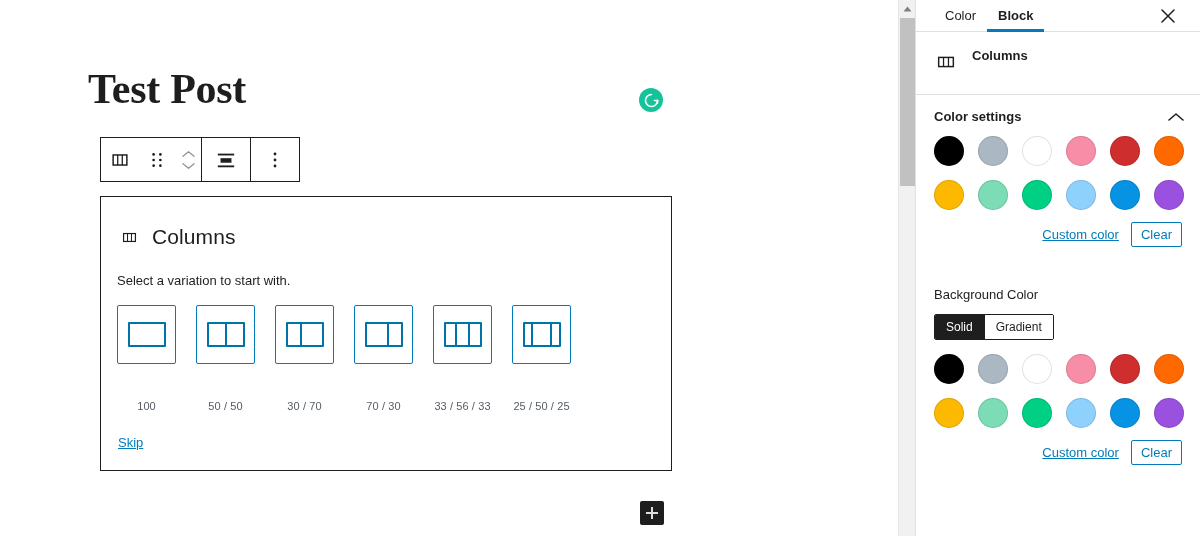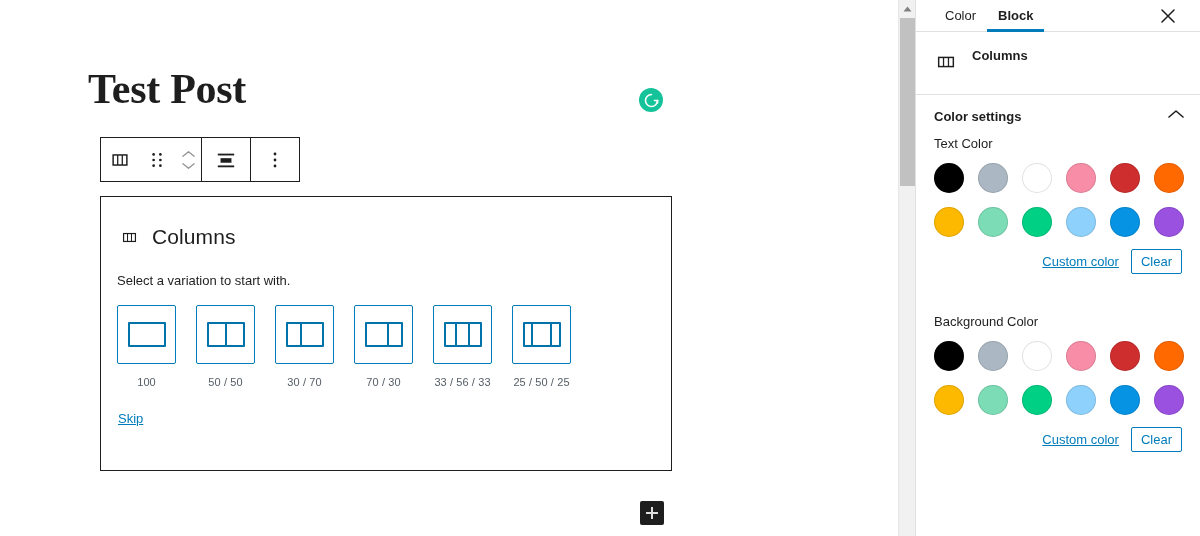--- a/index.html
+++ b/index.html
@@ -73,21 +73,21 @@
   }
 
   .variations {
     display: flex; gap: 20px;
     padding: 16px 0 0 16px;
   }
   .variation {
     width: 59px;
     display: flex; flex-direction: column; align-items: center;
     cursor: pointer;
-    background: none; border: none; padding: 1px;
+    background: none; border: none; padding: 1px; gap: 24px;
   }
   .var-box {
     width: 59px; height: 59px;
     border: 1px solid #007cba;
     border-radius: 2px;
     display: flex; align-items: center; justify-content: center;
     background: #fff;
   }
   .var-inner {
     display: flex;
@@ -179,21 +179,21 @@
   .block-card {
     display: flex; gap: 14px;
     padding: 16px 18px 20px 18px;
     border-bottom: 1px solid #e0e0e0;
   }
   .block-card-icon { width: 24px; height: 24px; flex: none; display: flex; align-items: center; justify-content: center; color: #1e1e1e; margin-top: 2px; }
   .block-card-title { font-size: 13px; font-weight: 600; color: #1e1e1e; margin-bottom: 4px; }
   .block-card-desc { font-size: 13px; line-height: 1.5; color: #555d66; }
 
   .panel-header {
-    display: flex; justify-content: space-between;
+    display: flex; align-items: center; justify-content: space-between;
     padding: 14px 16px 12px 18px;
     cursor: pointer; background: none; border: none; width: 100%;
     font-family: inherit;
   }
   .panel-title { font-size: 13px; font-weight: 600; color: #1e1e1e; }
   .panel-chevron { color: #1e1e1e; display: flex; }
 
   .color-group { padding: 0 18px; }
   .color-group-label {
     font-size: 13px; color: #1e1e1e;
@@ -430,21 +430,20 @@
     <button class="panel-header">
       <span class="panel-title">Color settings</span>
       <span class="panel-chevron">
         <svg width="16" height="10" viewBox="0 0 16 10" aria-hidden="true">
           <path d="M1 8 8 2 15 8" fill="none" stroke="#1e1e1e" stroke-width="1.6" stroke-linecap="round" stroke-linejoin="round"></path>
         </svg>
       </span>
     </button>
 
     <div class="color-group">
-      <div class="color-group-label">Text Color</div>
       <div class="swatches">
           <button class="swatch" title="#000000" style="background: rgb(0, 0, 0);"></button>
           <button class="swatch" title="#abb8c3" style="background: rgb(171, 184, 195);"></button>
           <button class="swatch" title="#ffffff" style="background: rgb(255, 255, 255);"></button>
           <button class="swatch" title="#f78da7" style="background: rgb(247, 141, 167);"></button>
           <button class="swatch" title="#cf2e2e" style="background: rgb(207, 46, 46);"></button>
           <button class="swatch" title="#ff6900" style="background: rgb(255, 105, 0);"></button>
           <button class="swatch" title="#fcb900" style="background: rgb(252, 185, 0);"></button>
           <button class="swatch" title="#7bdcb5" style="background: rgb(123, 220, 181);"></button>
           <button class="swatch" title="#00d084" style="background: rgb(0, 208, 132);"></button>
@@ -453,20 +452,24 @@
           <button class="swatch" title="#9b51e0" style="background: rgb(155, 81, 224);"></button>
         </div>
       <div class="color-actions">
         <button class="custom-color-link">Custom color</button>
         <button class="clear-btn">Clear</button>
       </div>
     </div>
 
     <div class="color-group bg-group">
       <div class="color-group-label">Background Color</div>
+      <div class="seg-toggle">
+        <button class="seg-btn active">Solid</button>
+        <button class="seg-btn">Gradient</button>
+      </div>
       <div class="swatches">
           <button class="swatch" title="#000000" style="background: rgb(0, 0, 0);"></button>
           <button class="swatch" title="#abb8c3" style="background: rgb(171, 184, 195);"></button>
           <button class="swatch" title="#ffffff" style="background: rgb(255, 255, 255);"></button>
           <button class="swatch" title="#f78da7" style="background: rgb(247, 141, 167);"></button>
           <button class="swatch" title="#cf2e2e" style="background: rgb(207, 46, 46);"></button>
           <button class="swatch" title="#ff6900" style="background: rgb(255, 105, 0);"></button>
           <button class="swatch" title="#fcb900" style="background: rgb(252, 185, 0);"></button>
           <button class="swatch" title="#7bdcb5" style="background: rgb(123, 220, 181);"></button>
           <button class="swatch" title="#00d084" style="background: rgb(0, 208, 132);"></button>

